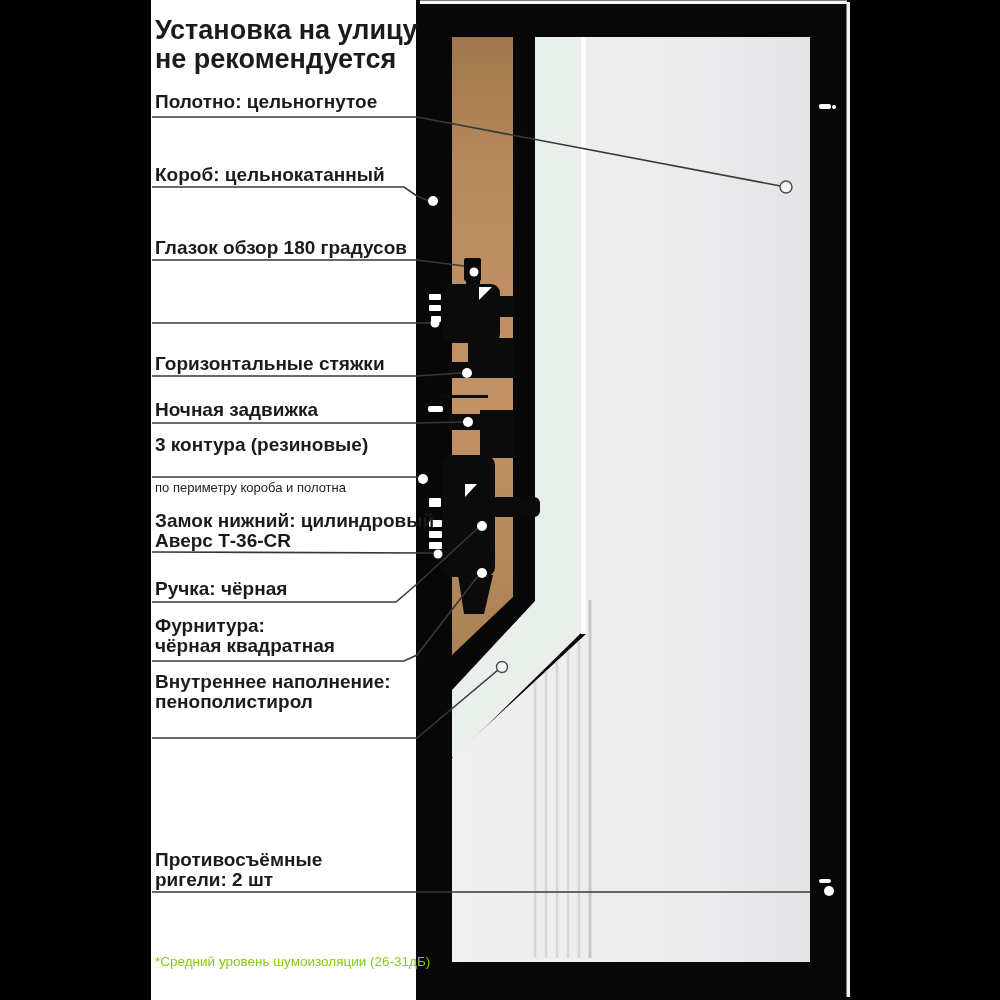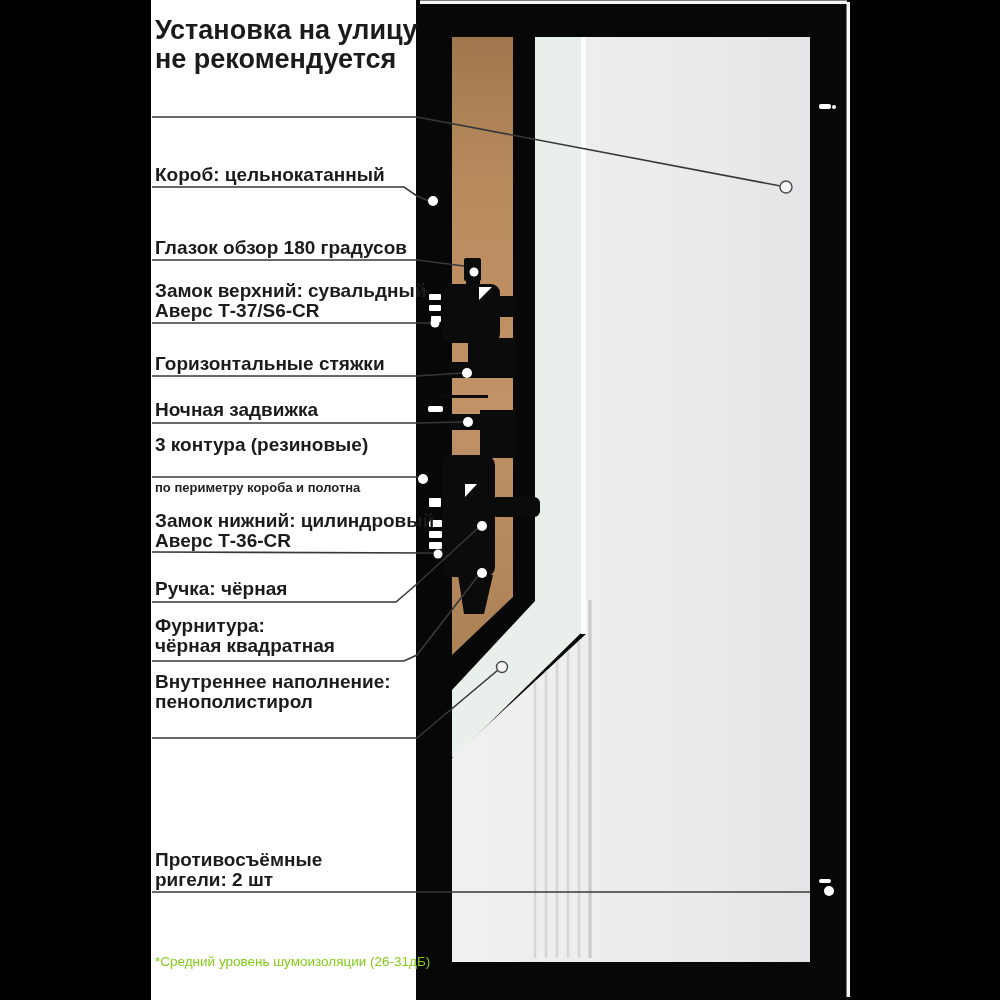--- a/index.html
+++ b/index.html
@@ -24,21 +24,21 @@
   .stage{position:relative;width:1000px;height:1000px;overflow:hidden;background:var(--background);}
   .label-panel{
     position:absolute;left:151px;top:0;width:266px;height:1000px;
     background:var(--label-panel);
   }
   svg.door{position:absolute;left:0;top:0;width:1000px;height:1000px;}
   .txt{position:absolute;left:155px;}
   .hdr{font-size:27px;line-height:29px;font-weight:bold;letter-spacing:0;}
   .label{font-weight:bold;}
   .label .ln{font-size:19px;line-height:20px;white-space:nowrap;}
-  .note{font-size:13px;line-height:15px;font-weight:bold;color:#222;white-space:nowrap;}
+  .note{font-size:13px;line-height:15px;font-weight:normal;color:#222;white-space:nowrap;}
   .footnote{font-size:13.5px;line-height:15.5px;font-weight:normal;color:#84cc16;}
   .footnote div{white-space:nowrap;}
 </style>
 </head>
 <body>
 
 <div class="stage">
 
   <div class="label-panel"></div>
 
@@ -141,33 +141,32 @@
       <circle cx="786" cy="187" r="6"></circle>
       <circle cx="502" cy="667" r="5.5"></circle>
     </g>
   </svg>
 
   <div class="txt hdr" style="top:16px">
     <div>Установка на улицу</div>
     <div>не рекомендуется</div>
   </div>
 
+  <div class="txt label" style="top:92px">
+    <div class="ln">Полотно: цельногнутое</div>
+  </div>
 
   <div class="txt label" style="top:165px">
     <div class="ln">Короб: цельнокатанный</div>
   </div>
 
   <div class="txt label" style="top:238px">
     <div class="ln">Глазок обзор 180 градусов</div>
   </div>
 
-  <div class="txt label" style="top:281px">
-    <div class="ln">Замок верхний: сувальдный</div>
-    <div class="ln">Аверс Т-37/S6-CR</div>
-  </div>
 
   <div class="txt label" style="top:354px">
     <div class="ln">Горизонтальные стяжки</div>
   </div>
 
   <div class="txt label" style="top:400px">
     <div class="ln">Ночная задвижка</div>
   </div>
 
   <div class="txt label" style="top:435px">

